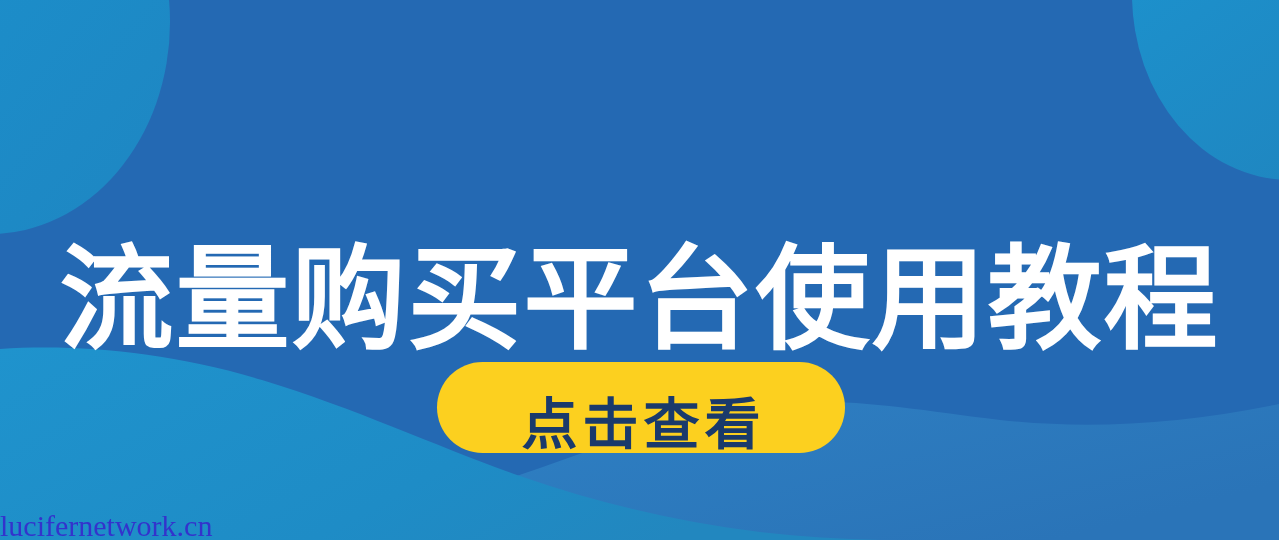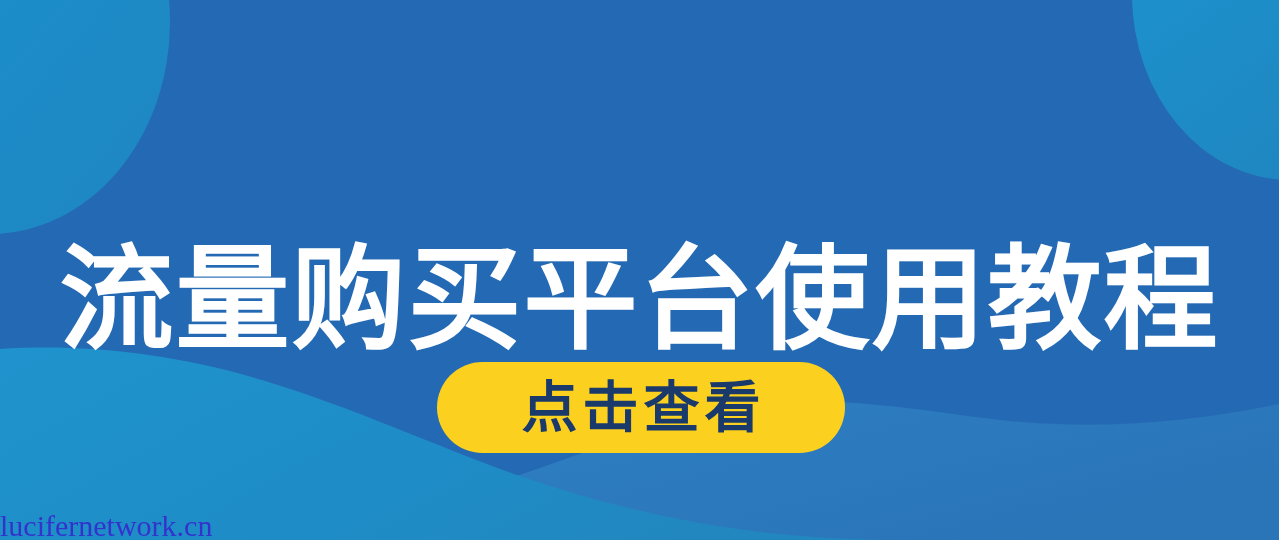--- a/index.html
+++ b/index.html
@@ -55,21 +55,21 @@
     width: 408px;
     height: 91px;
     border: none;
     border-radius: 46px;
     background: #fcd01f;
     color: #1a3a6b;
     cursor: pointer;
     padding: 0;
     z-index: 6;
     display: flex;
-    align-items: center;
+    align-items: flex-end;
     justify-content: center;
   }
   #cta-label {
     font-family: "DejaVu Sans", "Liberation Sans", sans-serif;
     font-weight: 700;
     font-size: 56px;
     line-height: 56px;
     letter-spacing: 5px;
     color: #1a3a6b;
     white-space: nowrap;

